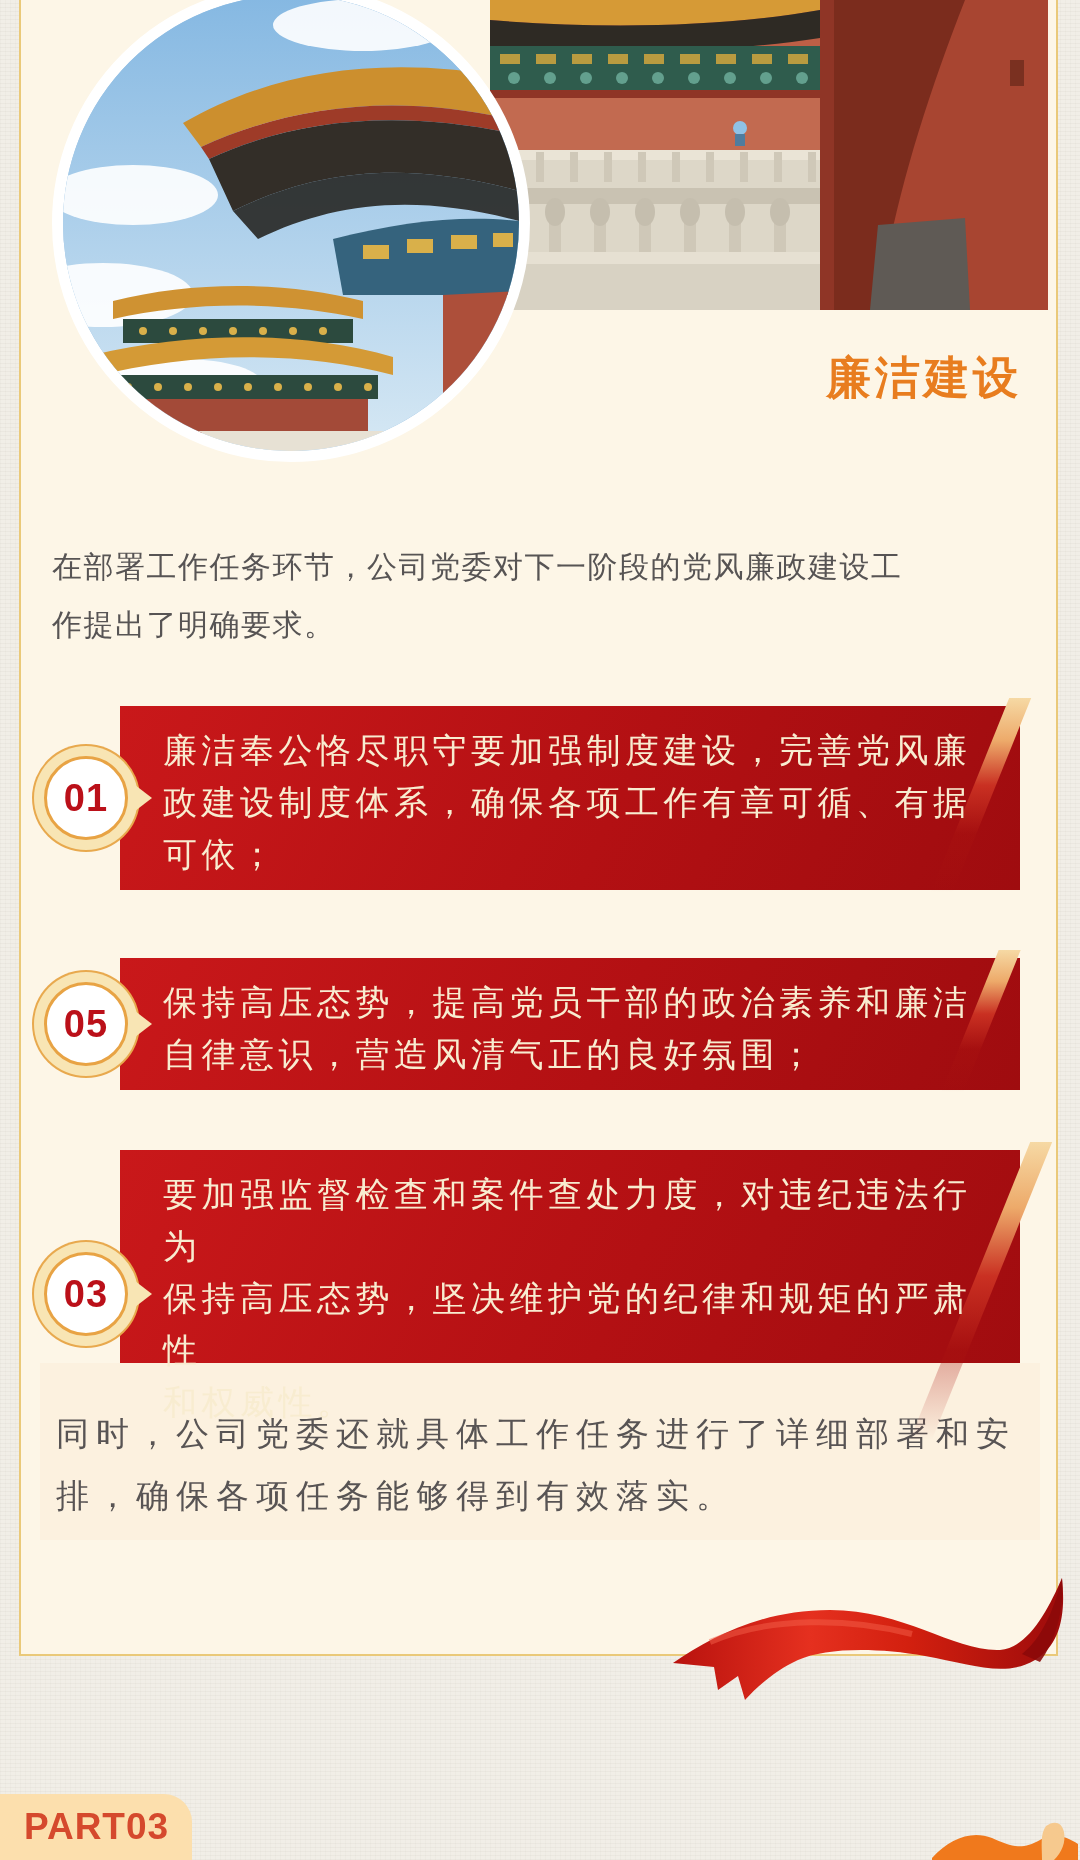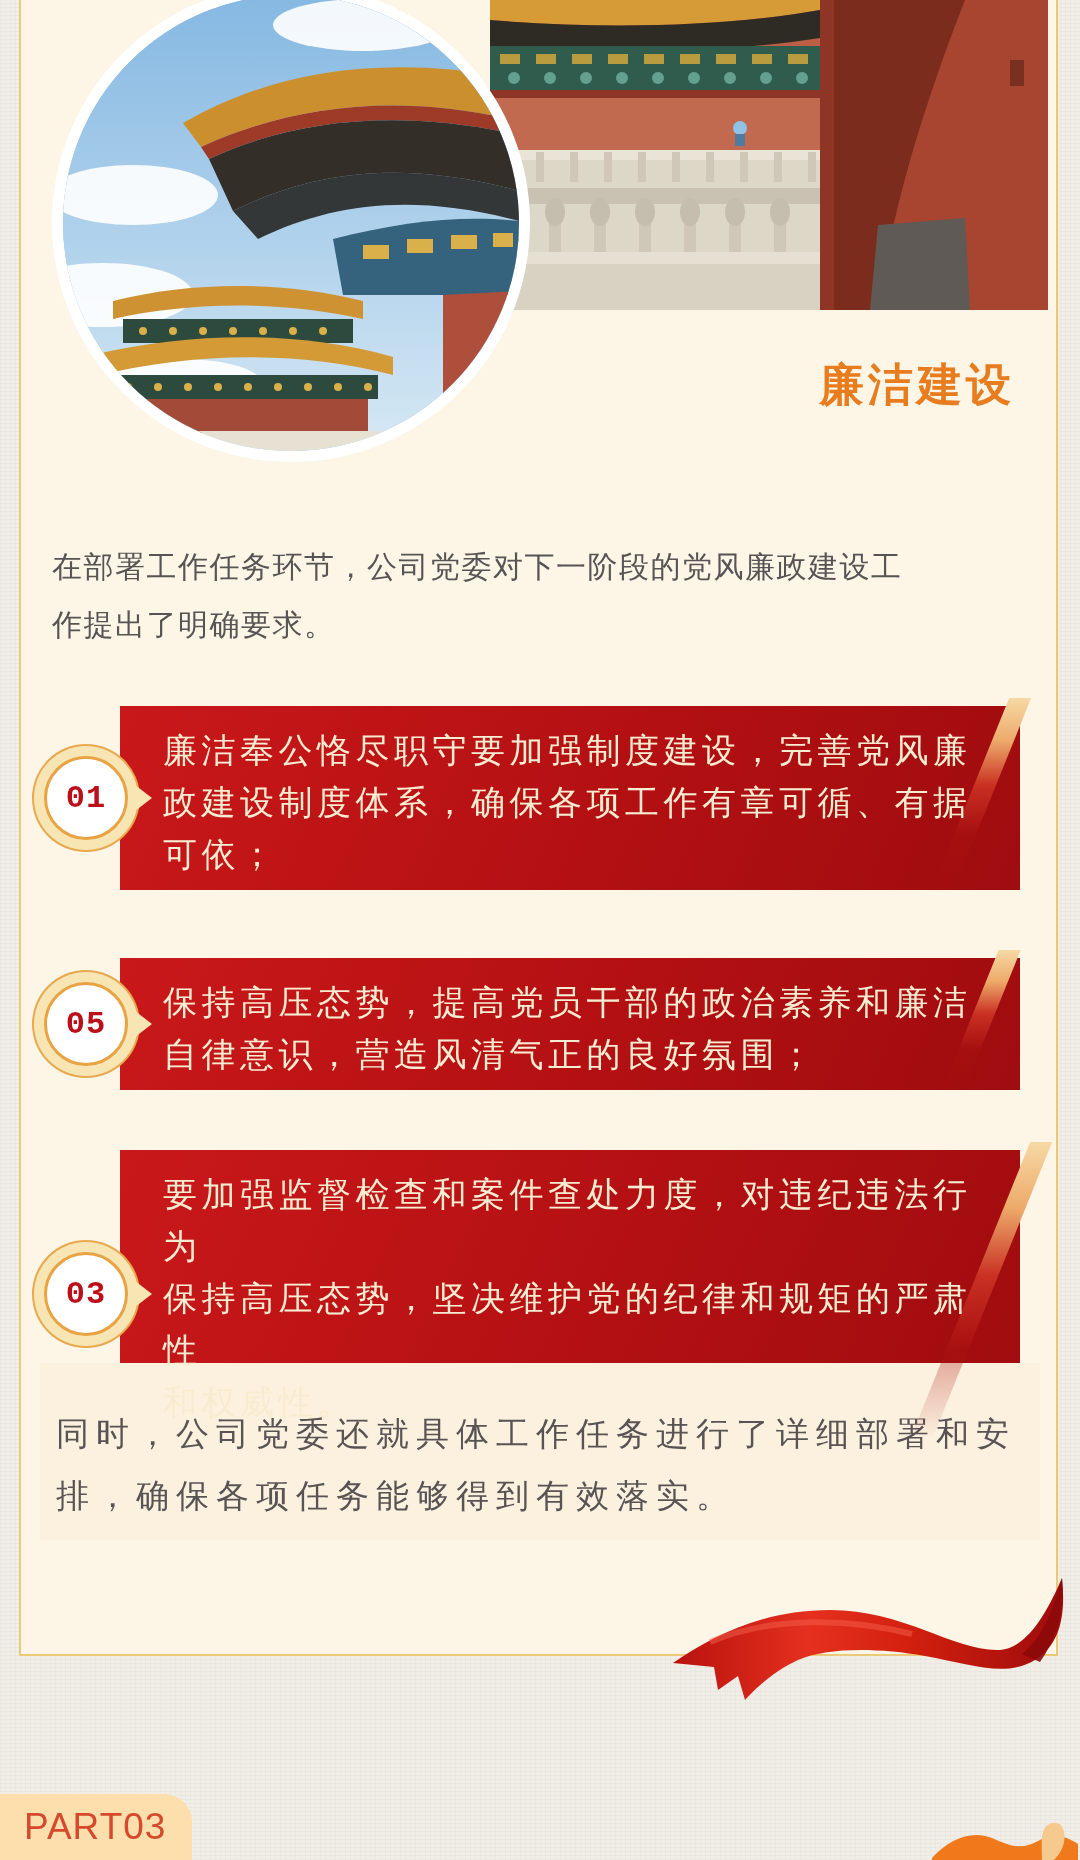--- a/index.html
+++ b/index.html
@@ -18,21 +18,21 @@
   }
   
   .photo-rect{position:absolute;left:469px;top:4px;width:558px;height:310px;overflow:hidden;z-index:1;}
   .photo-circle{
     position:absolute;left:31px;top:-12px;width:456px;height:456px;border-radius:50%;
     border:11px solid #ffffff;overflow:hidden;z-index:2;background:#9cc3e4;
   }
   .photo-rect svg,.photo-circle svg{display:block;}
   
   .title{
-    position:absolute;top:348px;right:23px;margin:18px;
+    position:absolute;top:348px;right:23px;margin:11px;
     font-size:45px;font-weight:bold;color:#e87d1f;letter-spacing:4px;line-height:1;
   }
   
   .intro{
     position:absolute;left:15px;top:526px;width:900px;margin:16px;
     font-size:30px;letter-spacing:1.5px;line-height:58px;color:#575454;
     white-space:pre-line;
   }
   
   .point{
@@ -50,22 +50,22 @@
     transform:skewX(-22deg);
     background:linear-gradient(to bottom,#f6d9a4 0%,#edaa6a 22%,rgba(214,60,40,.75) 45%,rgba(170,20,16,.35) 70%,rgba(170,20,16,0) 100%);
   }
   .badge{
     position:absolute;left:-76px;top:50%;width:78px;height:78px;margin-top:-42px;
     border-radius:50%;background:#ffffff;border:3px solid #e8a344;
     box-shadow:0 0 0 10px #f8e5b4,0 0 0 12px #e8a94e;
     display:flex;align-items:center;justify-content:center;z-index:3;
   }
   .badge .num{
-    font-family:Liberation Mono, monospace;
-    font-size:32px;font-weight:bold;color:#bb1019;letter-spacing:1px;text-align:right;
+    font-family:Liberation Sans, sans-serif;
+    font-size:38px;font-weight:bold;color:#bb1019;letter-spacing:1px;text-align:right;
   }
   .badge .tail{
     position:absolute;left:100%;margin-left:10px;top:50%;transform:translateY(-50%);
     width:0;height:0;border-top:13px solid transparent;border-bottom:13px solid transparent;
     border-left:17px solid #f8e5b4;
   }
   
   .closing{
     position:absolute;left:19px;top:1367px;width:1000px;height:177px;
     box-sizing:border-box;background:#fcf1df;padding:40px 16px 0 16px;
@@ -75,21 +75,21 @@
     white-space:pre-line;
   }
   
   .ribbon{position:absolute;left:650px;top:1560px;z-index:5;}
   .corner-orn{position:absolute;left:930px;top:1820px;z-index:4;}
   .part{
     position:absolute;left:0;top:1794px;width:192px;height:66px;z-index:6;
     background:#fcdfad;border-radius:0 28px 0 0;
     display:flex;align-items:center;padding-left:24px;box-sizing:border-box;
   }
-  .part span{font-size:37px;font-weight:normal;color:#d5492d;letter-spacing:1px;}
+  .part span{font-size:37px;font-weight:bold;color:#d5492d;letter-spacing:1px;}
 </style>
 </head>
 <body>
 
 <div class="stage">
   <div class="card">
 
     <div class="photo-rect">
       <svg width="558" height="310" viewBox="0 0 558 310">
         <rect x="0" y="0" width="558" height="310" fill="#bd5f46"></rect>

